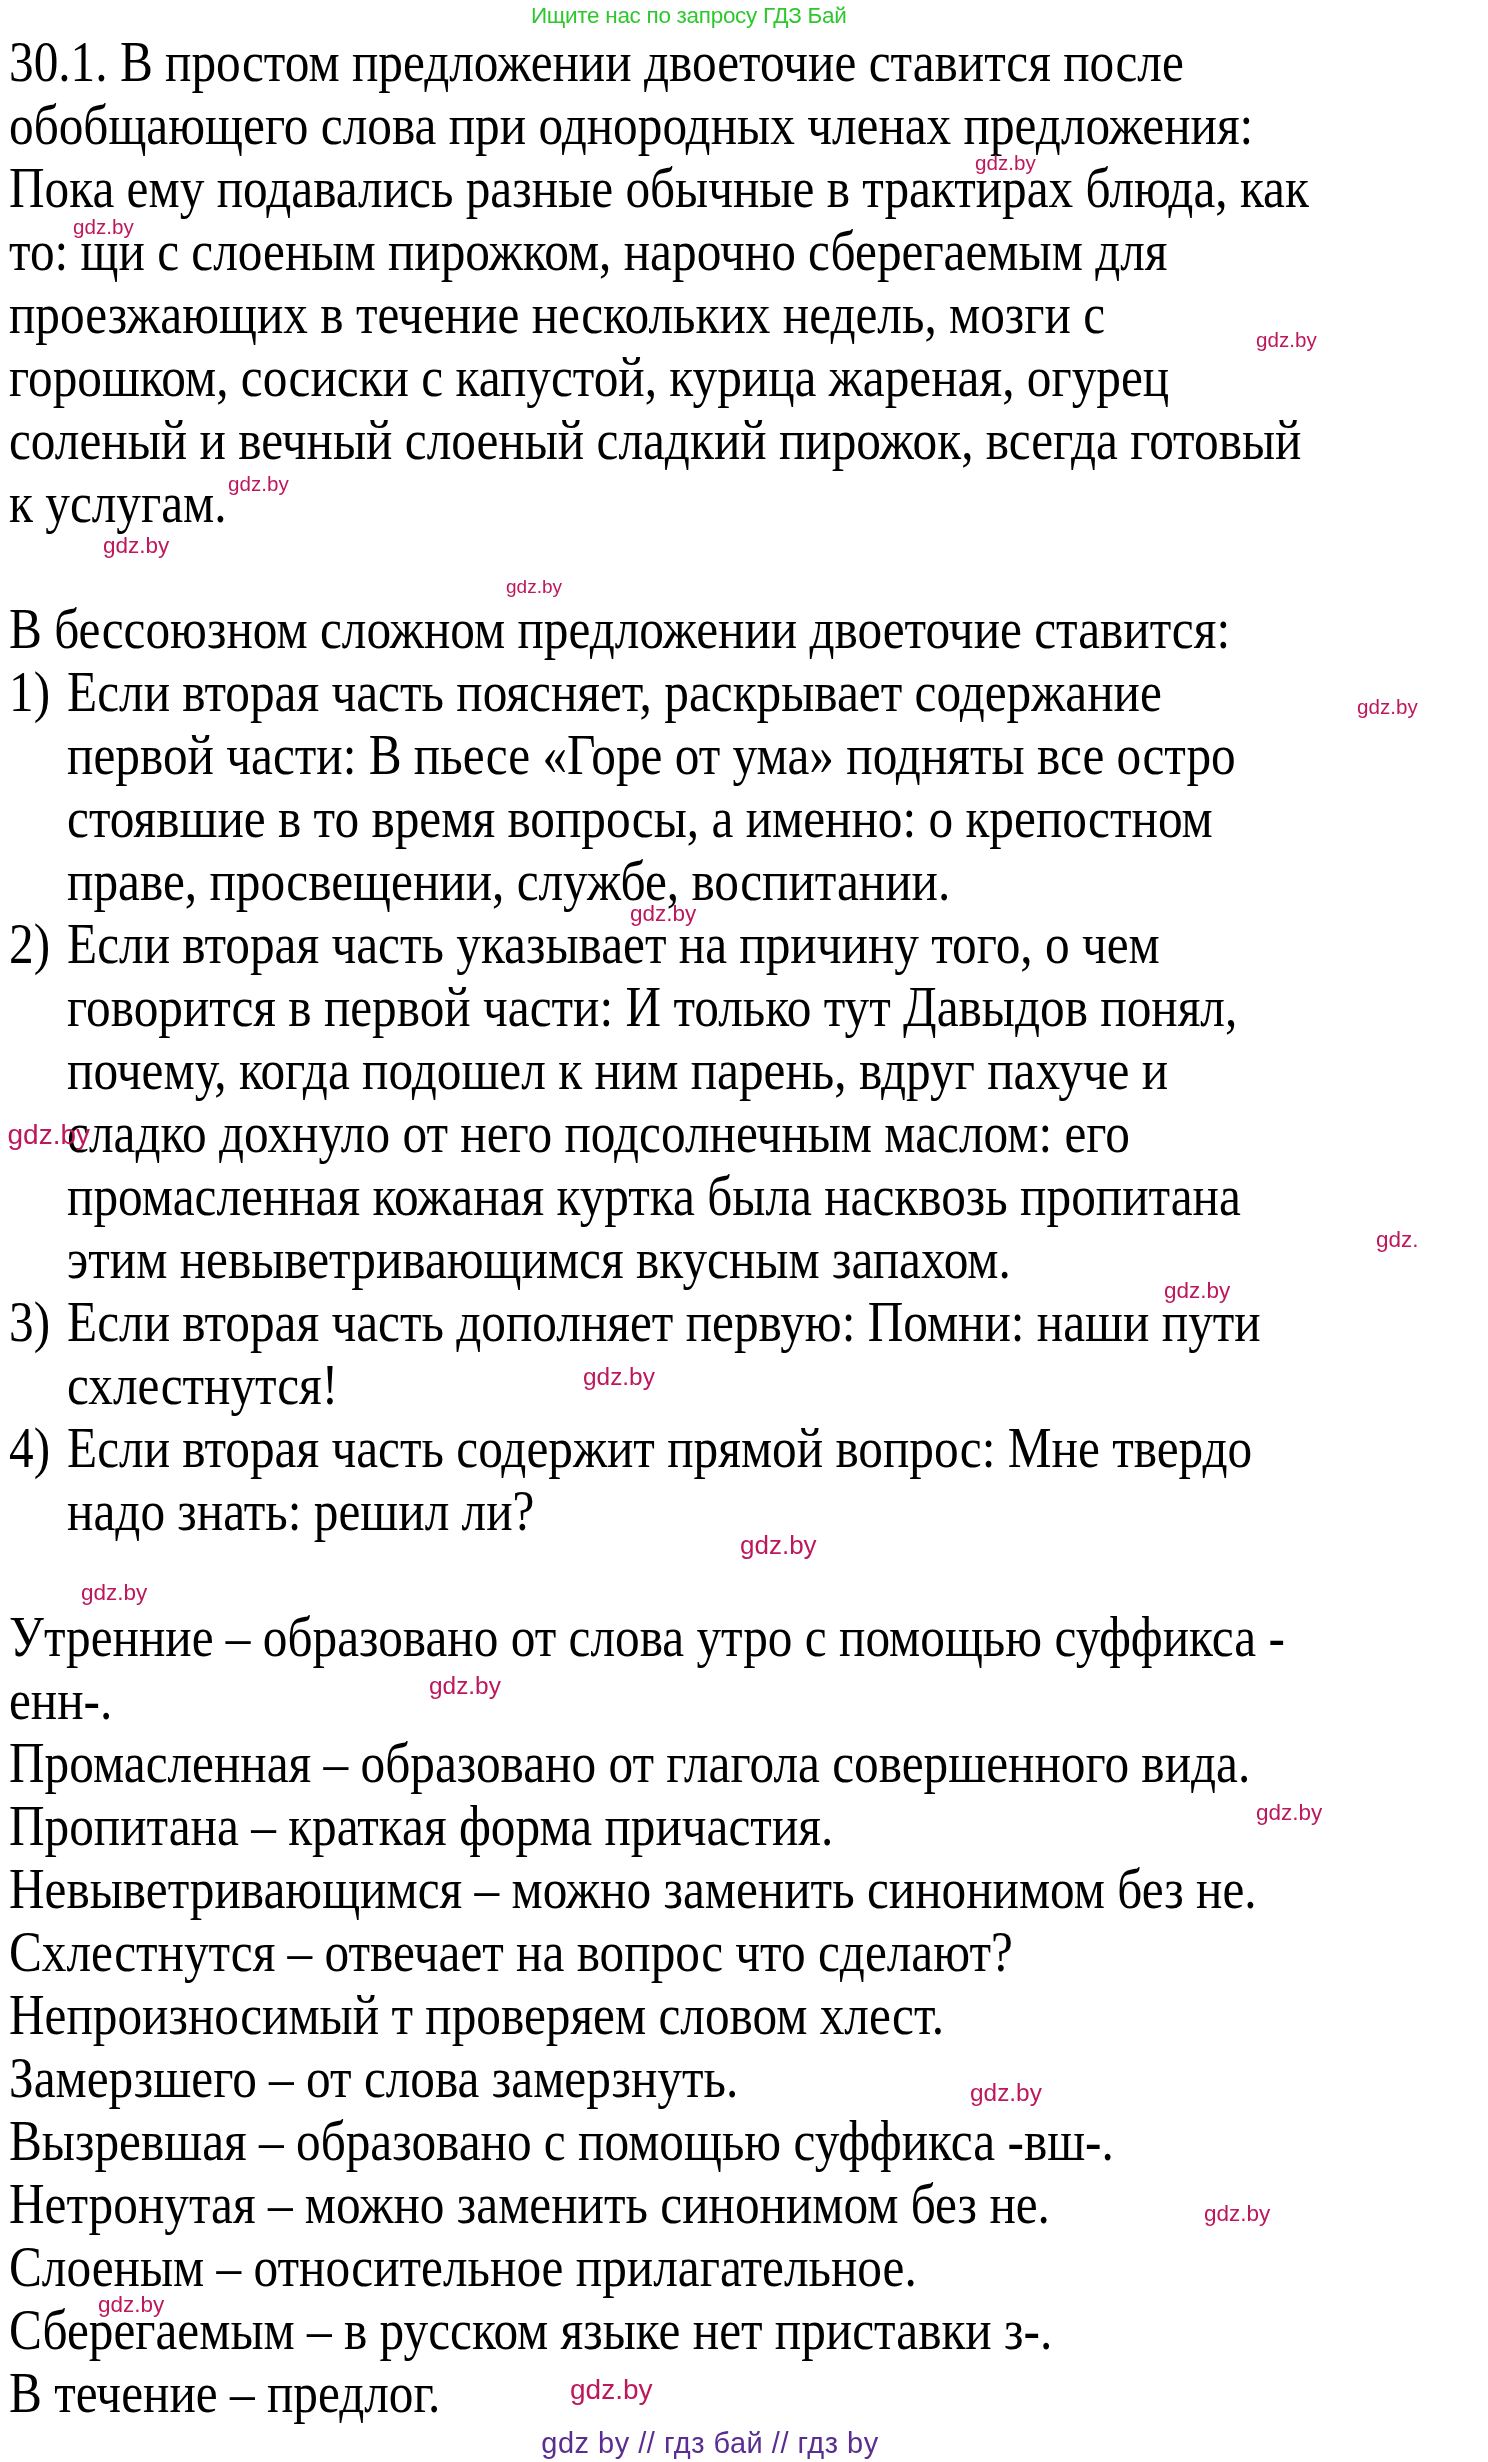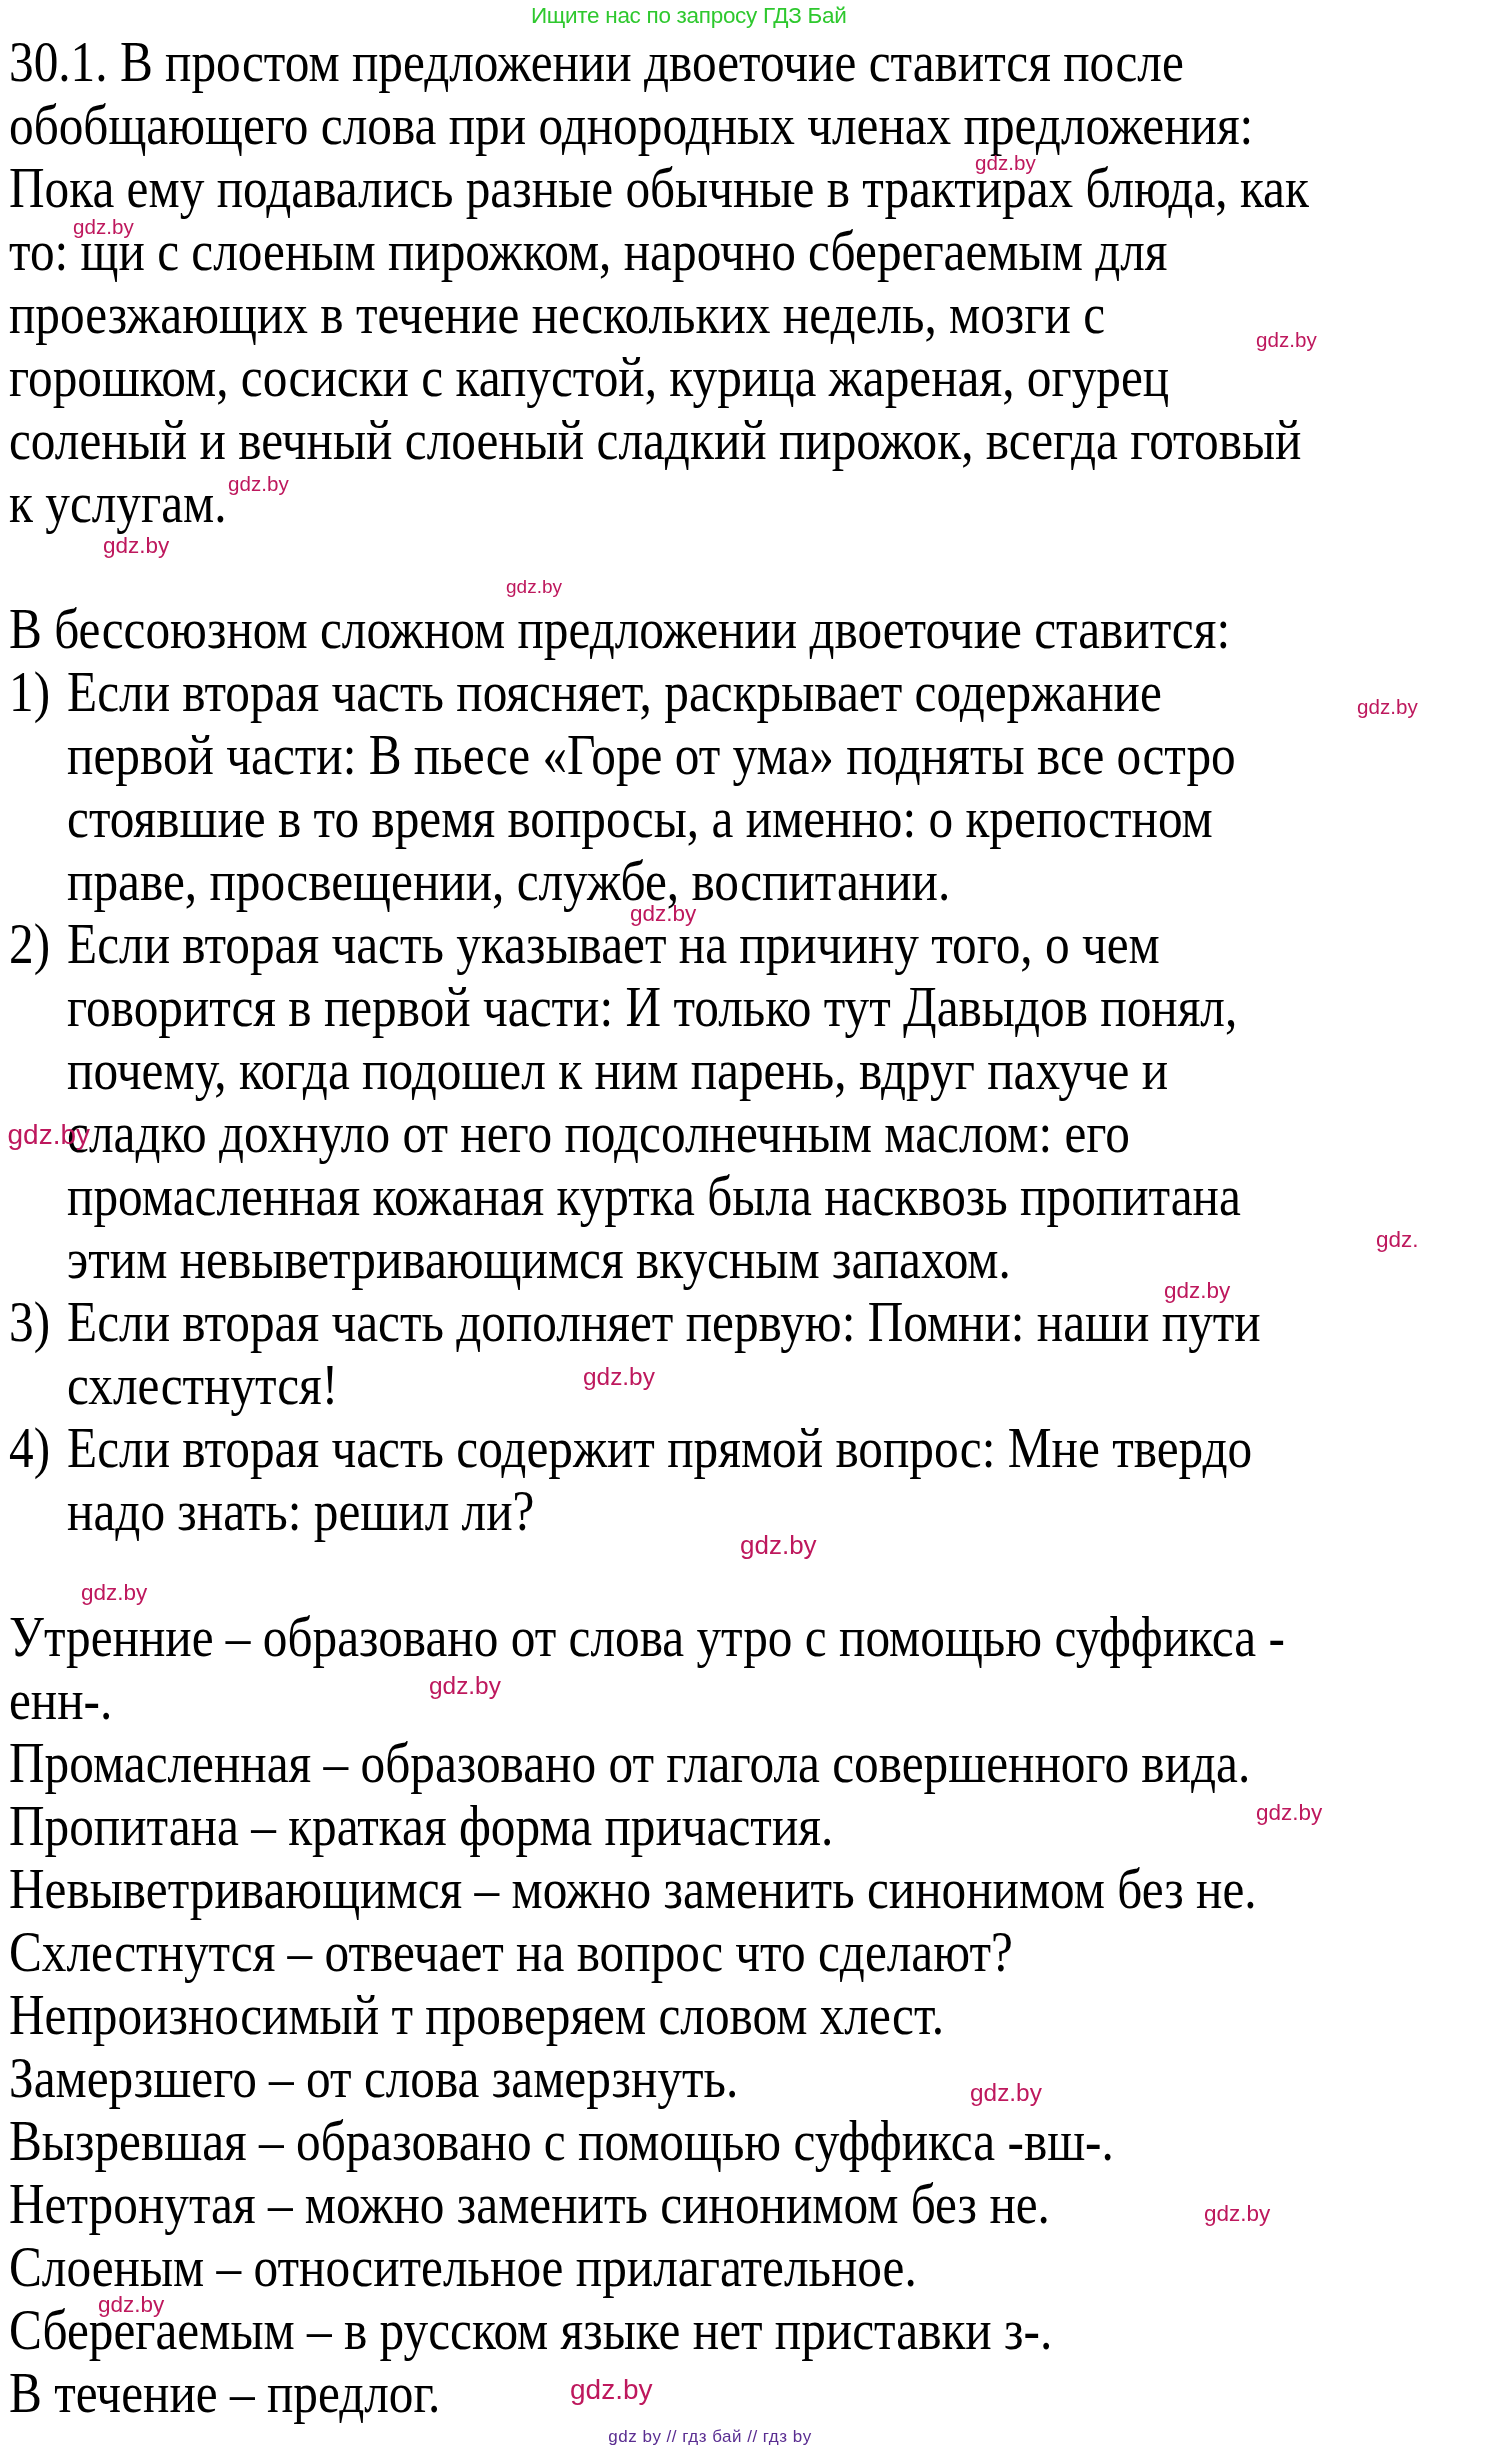--- a/index.html
+++ b/index.html
@@ -61,21 +61,21 @@
     line-height: 1;
     white-space: nowrap;
   }
   .footer {
     position: absolute;
     left: 0;
     right: 0;
     top: 2427px;
     text-align: center;
     font-family: "Liberation Sans", sans-serif;
-    font-size: 17px;
+    font-size: 29px;
     letter-spacing: 0.5px;
     white-space: nowrap;
   }
 </style>
 </head>
 <body>
 
 <div class="page">
   <div class="promo" style="color: rgb(46, 200, 46);">Ищите нас по запросу ГДЗ Бай</div>
 

